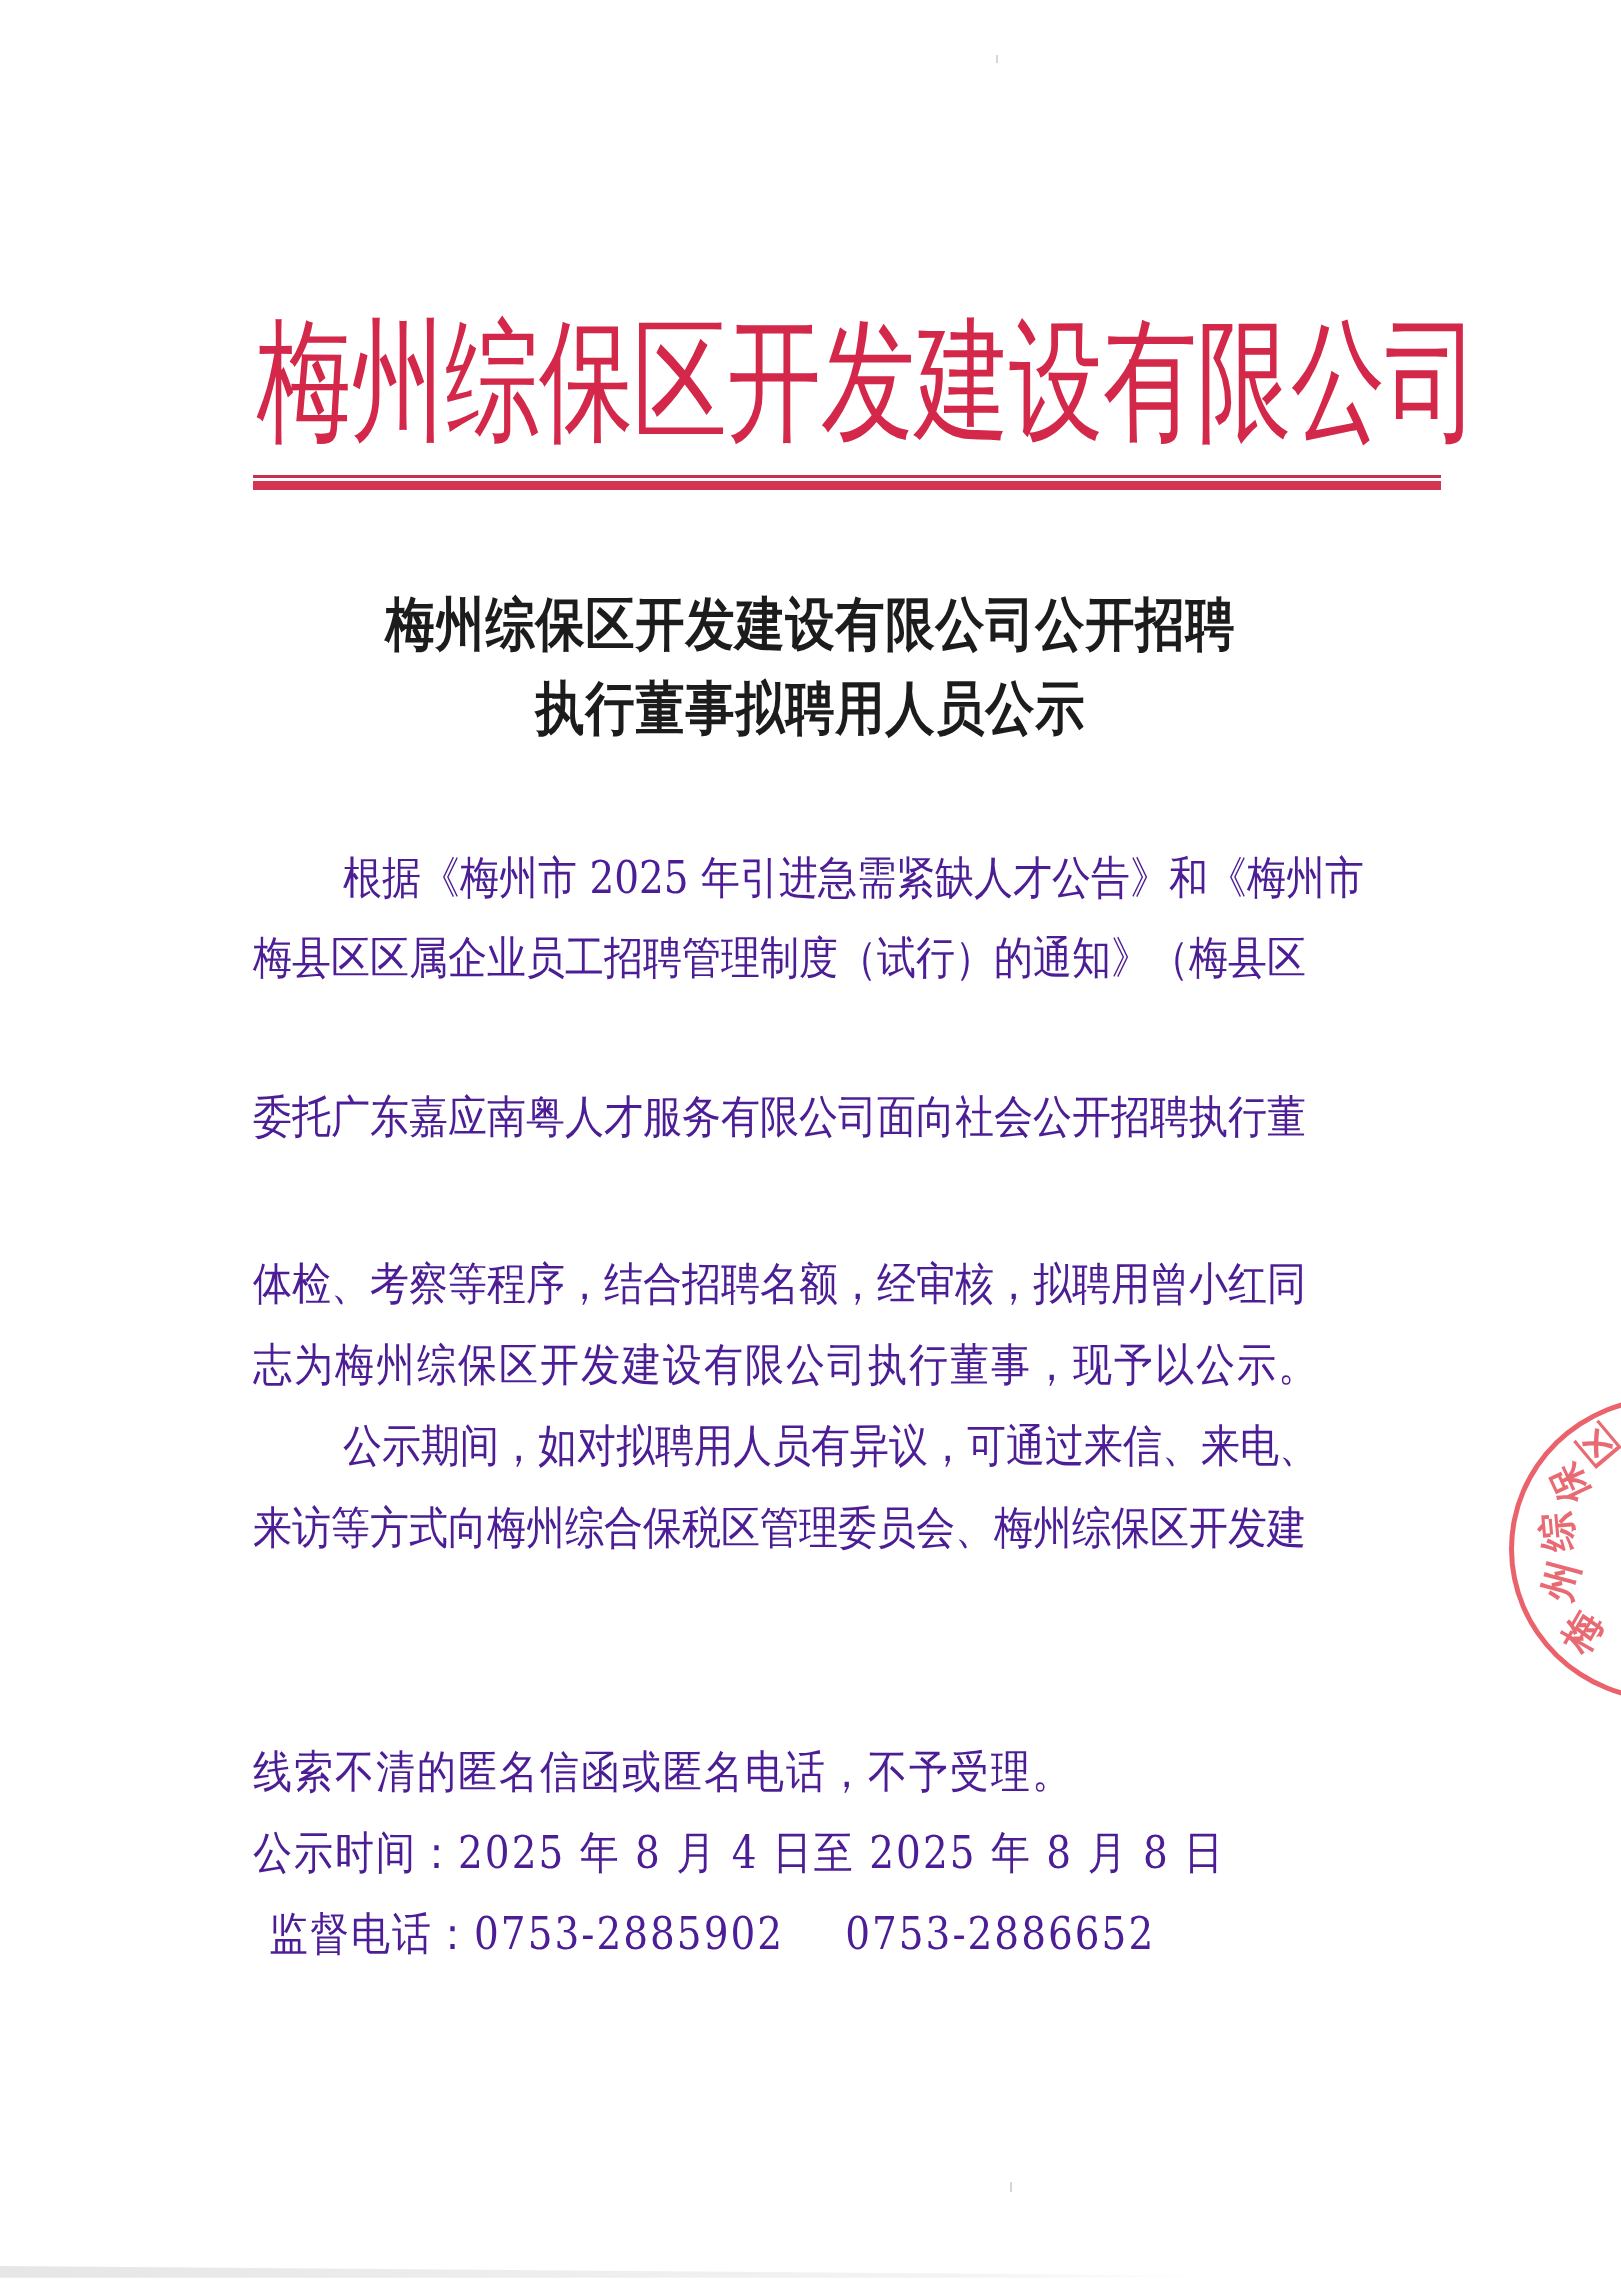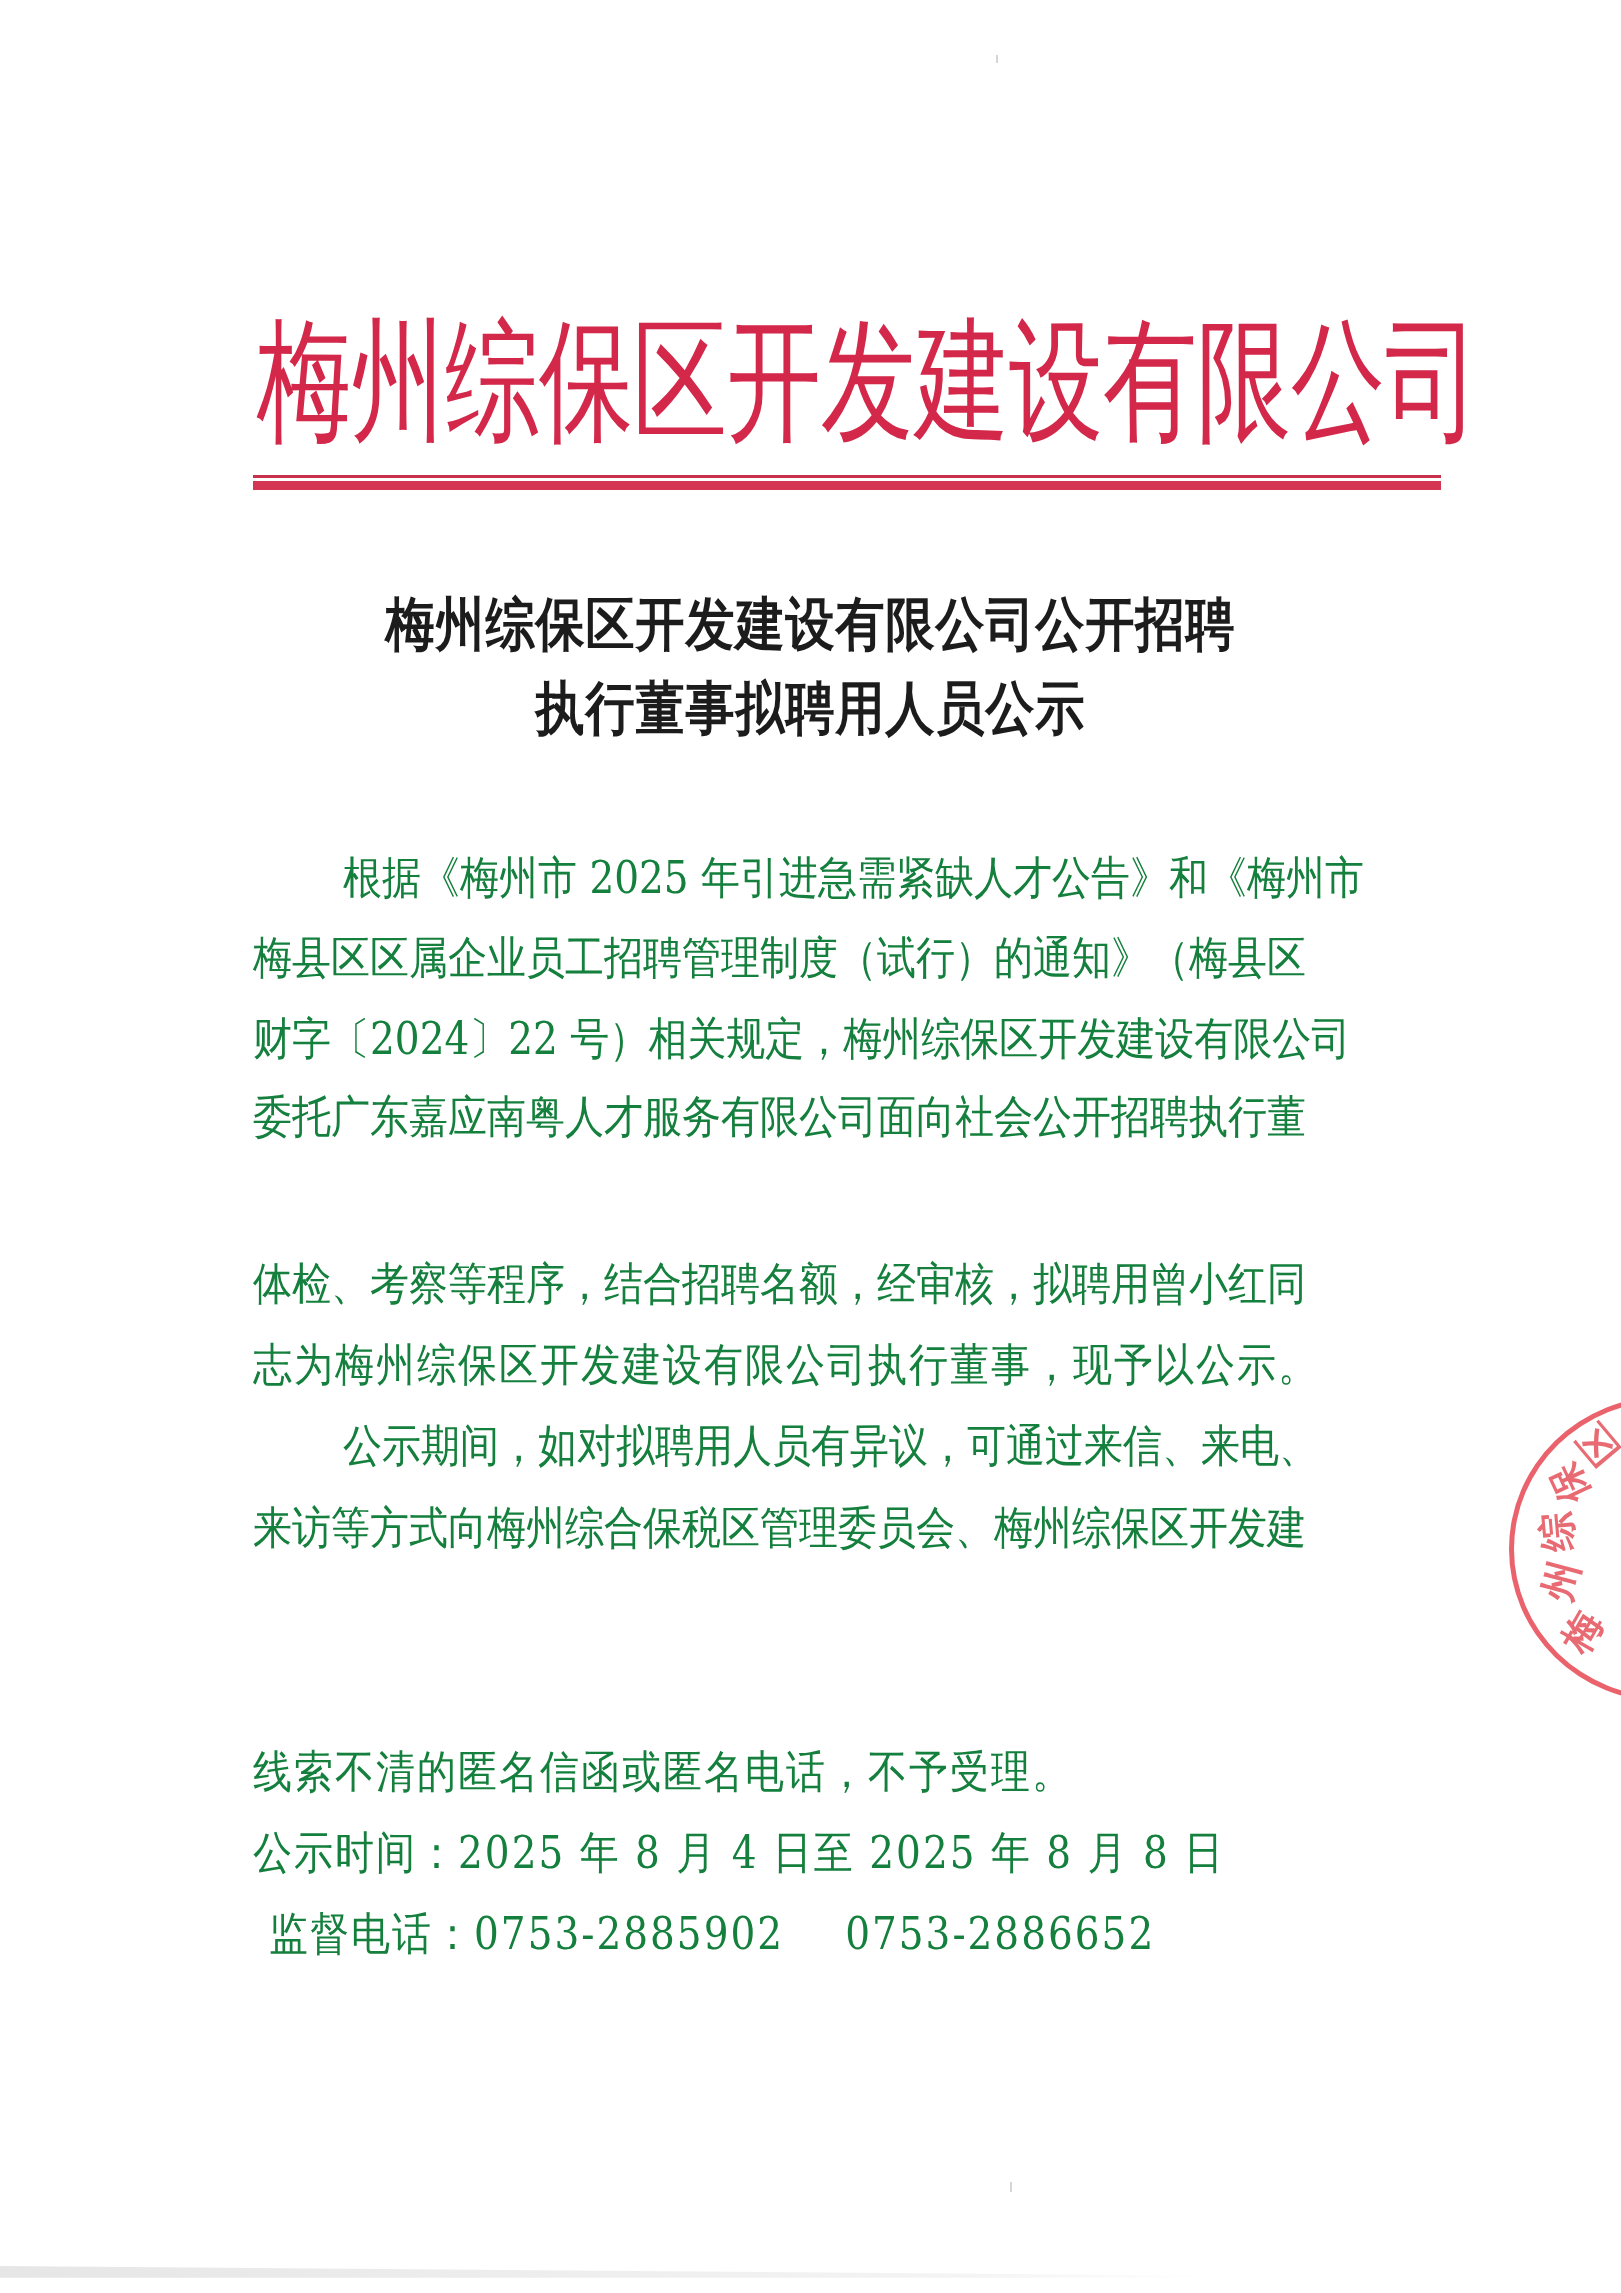--- a/index.html
+++ b/index.html
@@ -24,21 +24,21 @@
     font-weight: bold; font-size: 49px; color: #1c1c1c;
     letter-spacing: 1px;
   }
   .doc-title .t { display: inline-block; transform: scaleY(1.18); }
   .title-l1 { top: 592px; }
   .title-l2 { top: 676px; }
 
   .body-line {
     position: absolute; left: 253px; width: 1181px; height: 59px;
     font-family: "DejaVu Serif", "Liberation Serif", serif;
-    font-size: 39px; color: #15803d;
+    font-size: 39px; color: #4c1d95;
     text-align: justify; text-align-last: justify;
     white-space: nowrap; overflow: visible;
   }
   .body-line .t { display: inline-block; transform: scaleY(1.15); transform-origin: left center; }
   .indent { padding-left: 90px; width: 1091px; }
   .plain { text-align: center; text-align-last: left; letter-spacing: 2px; }
 
   .seal {
     position: absolute; left: 1509px; top: 1396px; width: 314px; height: 306px;
     border: 5.9px solid #e8525c; border-radius: 50%; box-sizing: border-box;
@@ -74,21 +74,20 @@
   </div>
 
   <div class="rule-thin"></div>
   <div class="rule-thick"></div>
 
   <div class="doc-title title-l1"><span class="t">梅州综保区开发建设有限公司公开招聘</span></div>
   <div class="doc-title title-l2"><span class="t">执行董事拟聘用人员公示</span></div>
 
   <div class="body-line indent" style="top:851px;"><span class="t">根据《梅州市 2025 年引进急需紧缺人才公告》和《梅州市</span></div>
   <div class="body-line" style="top:931px;"><span class="t">梅县区区属企业员工招聘管理制度（试行）的通知》（梅县区</span></div>
-  <div class="body-line" style="top:1012px;"><span class="t">财字〔2024〕22 号）相关规定，梅州综保区开发建设有限公司</span></div>
   <div class="body-line" style="top:1090px;"><span class="t">委托广东嘉应南粤人才服务有限公司面向社会公开招聘执行董</span></div>
   <div class="body-line" style="top:1257px;"><span class="t">体检、考察等程序，结合招聘名额，经审核，拟聘用曾小红同</span></div>
   <div class="body-line plain" style="top:1338px;"><span class="t">志为梅州综保区开发建设有限公司执行董事，现予以公示。</span></div>
 
   <div class="body-line" style="top:1501px;"><span class="t">来访等方式向梅州综合保税区管理委员会、梅州综保区开发建</span></div>
   <div class="body-line indent" style="top:1419px;"><span class="t">公示期间，如对拟聘用人员有异议，可通过来信、来电、</span></div>
   <div class="body-line plain" style="top:1745px;"><span class="t">线索不清的匿名信函或匿名电话，不予受理。</span></div>
 
   <div class="body-line plain" style="top:1826px;">
     <span class="t"><span>公示时间：</span><span>2025 年 8 月 4 日至 2025 年 8 月 8 日</span></span>

